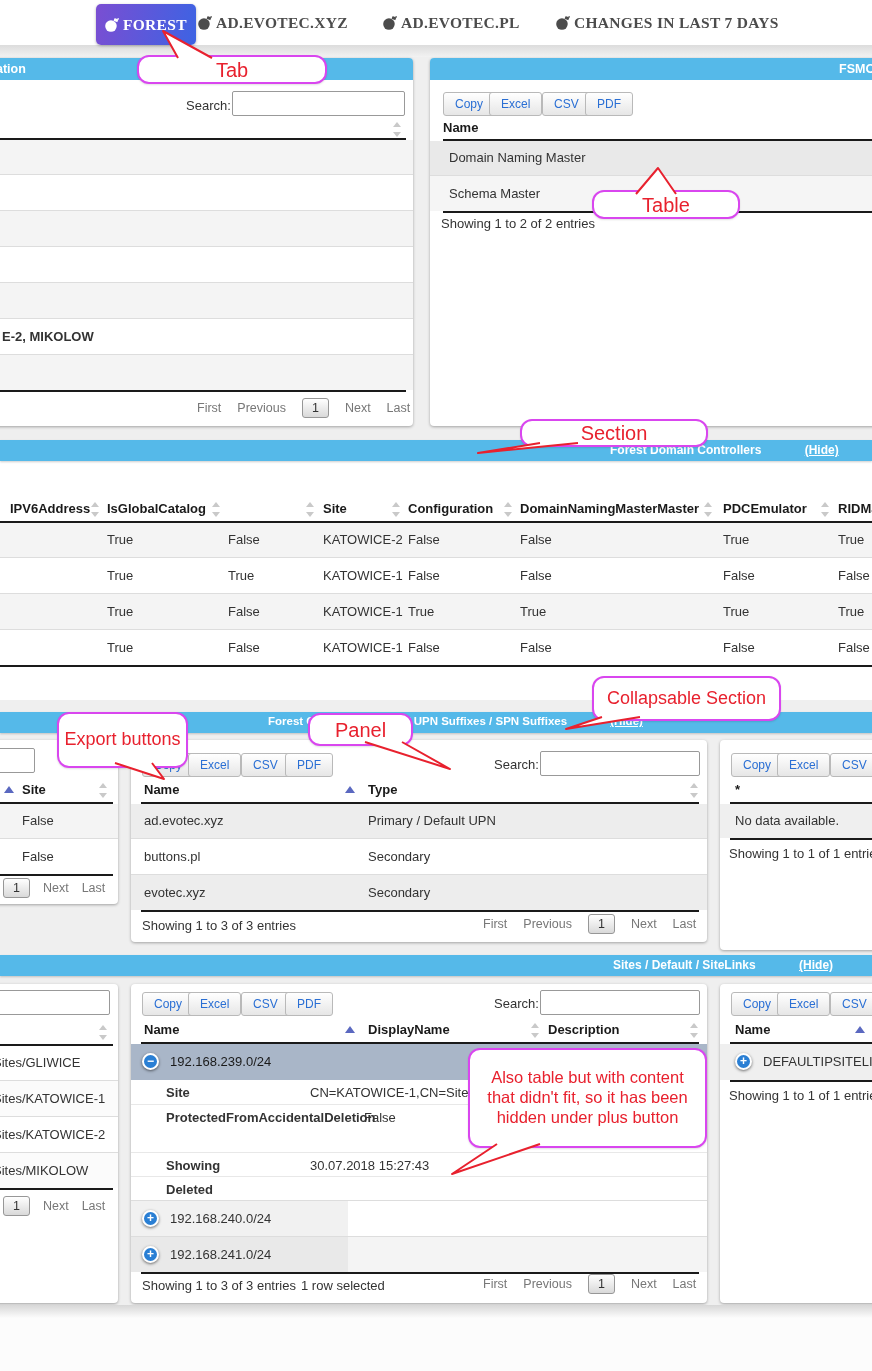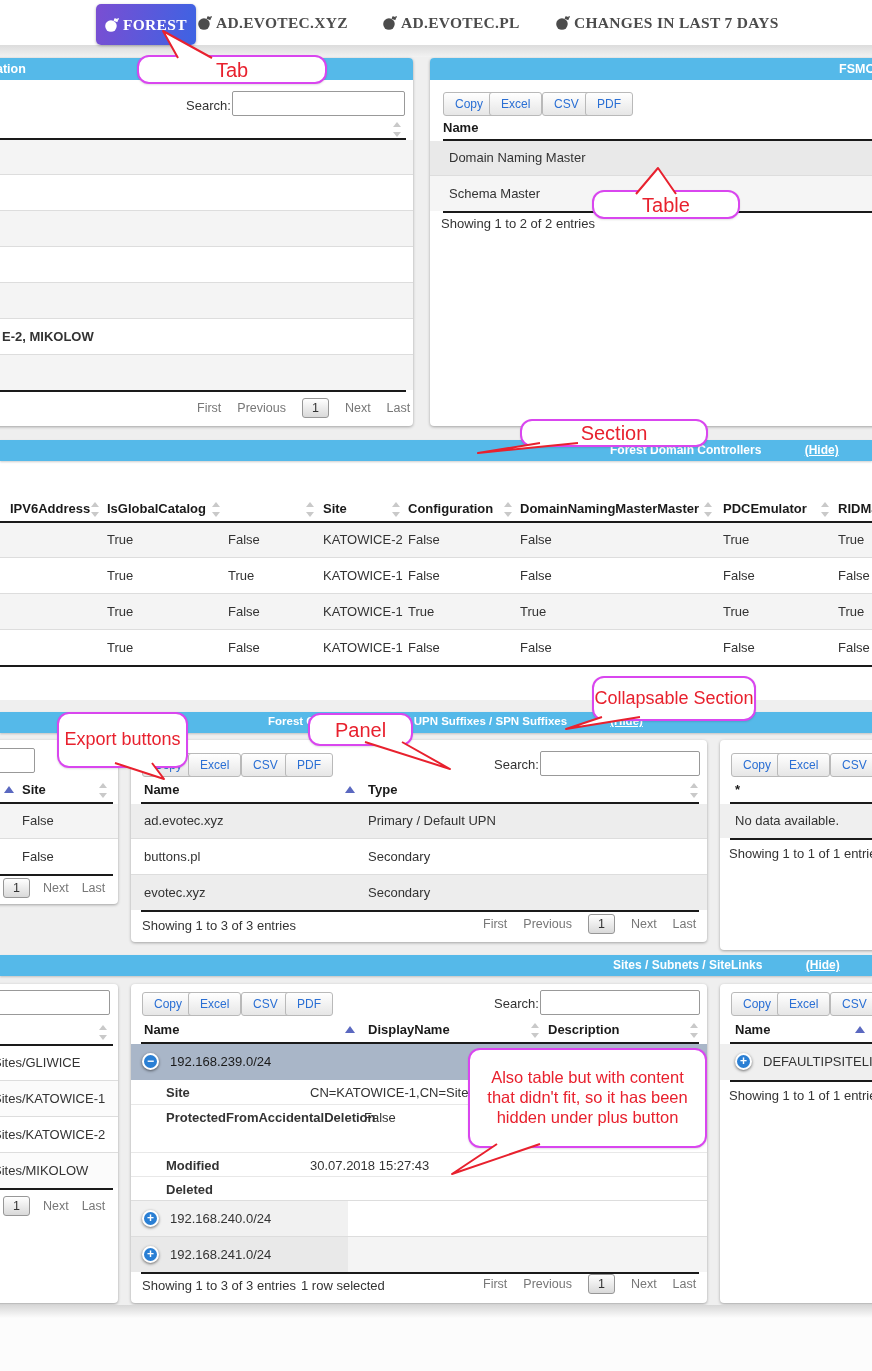--- a/index.html
+++ b/index.html
@@ -282,21 +282,21 @@
     <div class="thline" style="left:10px;width:280px;top:62px;"></div>
     <div class="trow first" style="top:64px;height:34px;background:#efefef;">
       <span class="cell" style="left:15px;top:9px;">No data available.</span>
     </div>
     <div class="botline" style="left:10px;width:280px;top:98px;"></div>
     <span class="info" style="left:9px;top:106px;">Showing 1 to 1 of 1 entries</span>
   </div>
 
   <div class="bar" style="top:955px;">
     <span class="bartitle" style="left:613px;">
-      <span>Sites / Subnets / SiteLinks</span>
+      <span>Sites / Default / SiteLinks</span>
       <a class="hidelink">(Hide)</a>
     </span>
   </div>
 
   <div class="panel" style="left:-60px;top:984px;width:178px;height:319px;">
     <input class="srch" style="left: 5px; top: 6px;">
     <span class="sortpair" style="left:158px;top:40px;"></span>
     <div class="thline" style="left:8px;right:5px;top:60px;"></div>
     <div class="trow first" style="top:62px;height:34px;background:#fff;">
       <span class="cell" style="left:53px;top:9px;">Sites/GLIWICE</span>
@@ -340,21 +340,21 @@
 
     <div style="position:absolute;left:0;right:0;top:96px;height:24px;">
       <span class="cell b" style="left:35px;top:5px;">Site</span>
       <span class="cell" style="left:179px;top:5px;">CN=KATOWICE-1,CN=Sites,CN=Configuration,</span>
     </div>
     <div style="position:absolute;left:0;right:0;top:120px;height:24px;border-top:1px solid #e8e8e8;">
       <span class="cell b" style="left:35px;top:5px;">ProtectedFromAccidentalDeletion</span>
       <span class="cell" style="left:233px;top:5px;">False</span>
     </div>
     <div style="position:absolute;left:0;right:0;top:168px;height:24px;border-top:1px solid #e8e8e8;">
-      <span class="cell b" style="left:35px;top:5px;">Modified</span>
+      <span class="cell b" style="left:35px;top:5px;">Showing</span>
       <span class="cell" style="left:179px;top:5px;">30.07.2018 15:27:43</span>
     </div>
     <div style="position:absolute;left:0;right:0;top:192px;height:24px;border-top:1px solid #e8e8e8;">
       <span class="cell b" style="left:35px;top:5px;">Deleted</span>
       <span class="cell" style="left:179px;top:5px;"></span>
     </div>
 
     <div class="trow" style="top:216px;height:36px;">
       <div style="position:absolute;left:0;top:0;width:217px;height:100%;background:#f1f1f1;"></div>
       <span class="expbtn" style="left:11px;top:9px;">+</span>
@@ -392,21 +392,21 @@
     <span class="info" style="left:9px;top:104px;">Showing 1 to 1 of 1 entries</span>
   </div>
 
   <div class="bottomarea"></div>
 
   <div class="callout" style="left:137px;top:55px;width:190px;height:29px;">Tab</div>
   <div class="callout" style="left:592px;top:190px;width:148px;height:29px;">Table</div>
   <div class="callout" style="left:520px;top:419px;width:188px;height:28px;">Section</div>
   <div class="callout" style="left:57px;top:712px;width:131px;height:56px;font-size:18px;">Export buttons</div>
   <div class="callout" style="left:308px;top:713px;width:105px;height:33px;">Panel</div>
-  <div class="callout" style="left:592px;top:676px;width:164px;height:45px;font-size:18px;">Collapsable Section</div>
+  <div class="callout" style="left:592px;top:676px;width:189px;height:45px;font-size:18px;">Collapsable Section</div>
   <div class="callout" style="left:468px;top:1048px;width:239px;height:100px;font-size:16.5px;padding:4px 10px;">Also table but with content that didn't fit, so it has been hidden under plus button</div>
 
   <svg class="tails">
     <path d="M178,58 L163,31 L212,58" fill="#fff" stroke="#e8212e" stroke-width="2" stroke-linejoin="round"></path>
     <path d="M636,194 L658,168 L676,194" fill="#fff" stroke="#e8212e" stroke-width="2" stroke-linejoin="round"></path>
     <path d="M540,443 L478,453 L578,443" fill="#fff" stroke="#e8212e" stroke-width="2" stroke-linejoin="round"></path>
     <path d="M115,763 L164,779 L152,763" fill="#fff" stroke="#e8212e" stroke-width="2" stroke-linejoin="round"></path>
     <path d="M365,742 L450,769 L402,742" fill="#fff" stroke="#e8212e" stroke-width="2" stroke-linejoin="round"></path>
     <path d="M602,717 L566,729 L640,717" fill="#fff" stroke="#e8212e" stroke-width="2" stroke-linejoin="round"></path>
     <path d="M497,1144 L452,1174 L540,1144" fill="#fff" stroke="#e8212e" stroke-width="2" stroke-linejoin="round"></path>

